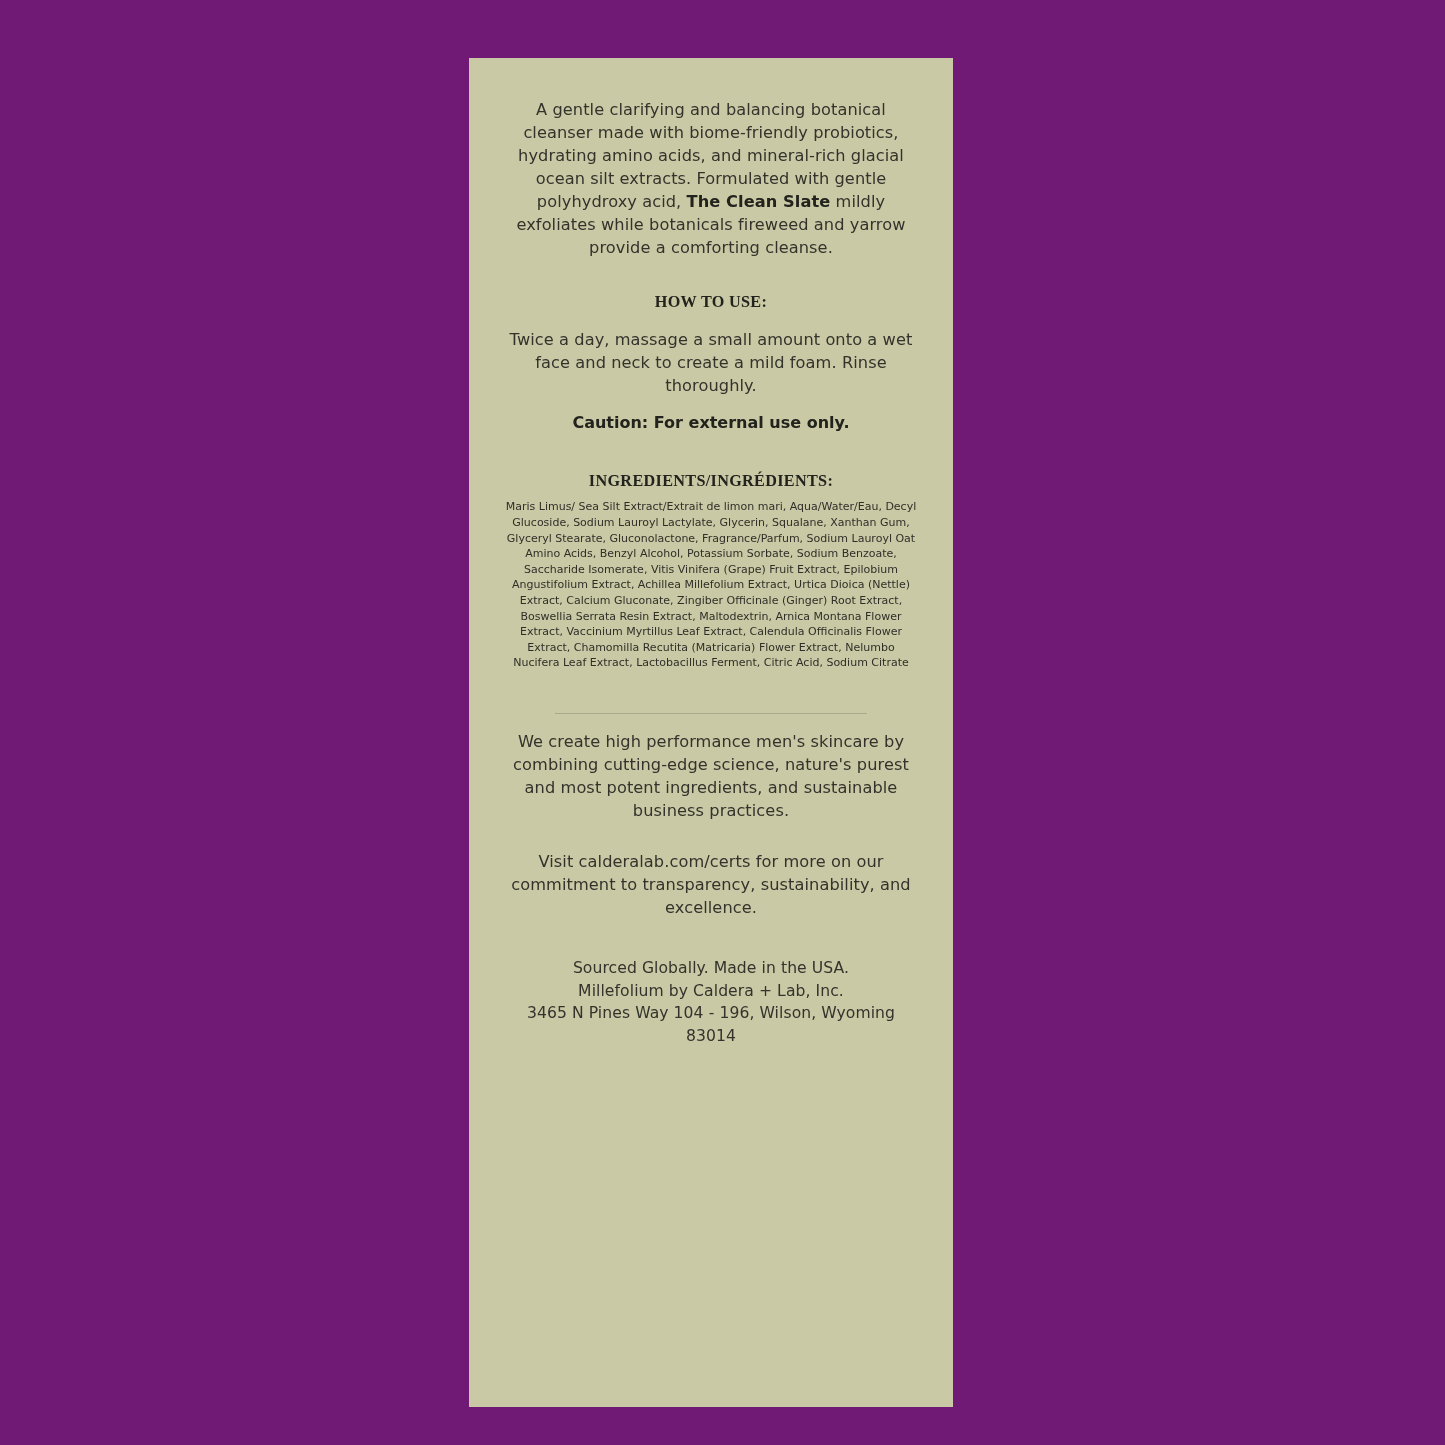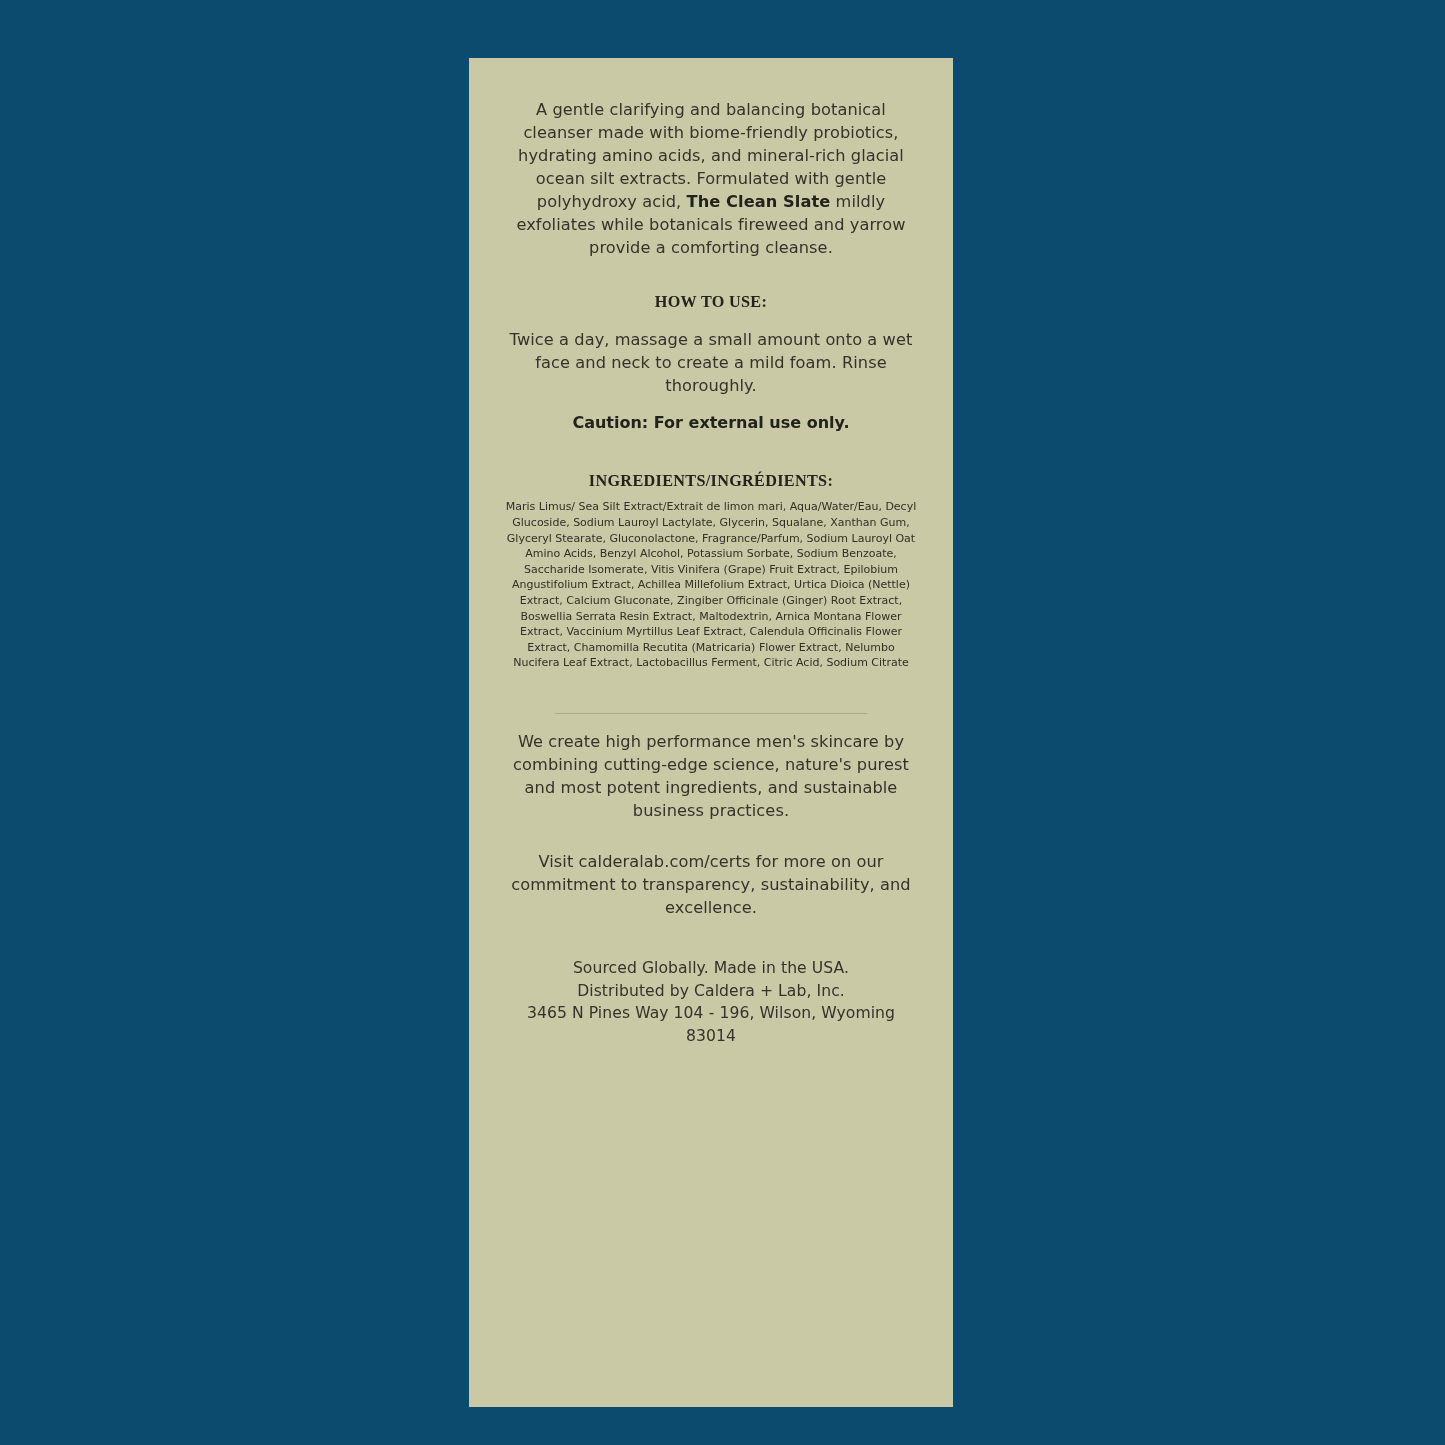--- a/index.html
+++ b/index.html
@@ -10,21 +10,21 @@
     width: 1445px;
     height: 1445px;
     background: #ffffff;
     font-family: "DejaVu Sans", sans-serif;
     overflow: hidden;
   }
   .stage {
     position: relative;
     width: 1445px;
     height: 1445px;
-    background: #0c4a6e;
+    background: #701a75;
   }
   .panel {
     position: absolute;
     left: 469px;
     top: 58px;
     width: 484px;
     height: 1349px;
     background: #c9c9a6;
     box-sizing: border-box;
     padding: 32px 34px 18px 34px;
@@ -111,19 +111,19 @@
     </div>
 
     <div class="divider"></div>
 
     <p class="block mission">We create high performance men's skincare by combining cutting-edge science, nature's purest and most potent ingredients, and sustainable business practices.</p>
 
     <p class="block visit"><span>Visit calderalab.com/certs for more on our commitment to transparency, sustainability, and excellence.</span></p>
 
     <div class="block address">
       <div>Sourced Globally. Made in the USA.</div>
-      <div>Distributed by Caldera + Lab, Inc.</div>
+      <div>Millefolium by Caldera + Lab, Inc.</div>
       <div>3465 N Pines Way 104 - 196, Wilson, Wyoming 83014</div>
 
     </div>
 
   </div>
 </div>
 
 </body></html>

